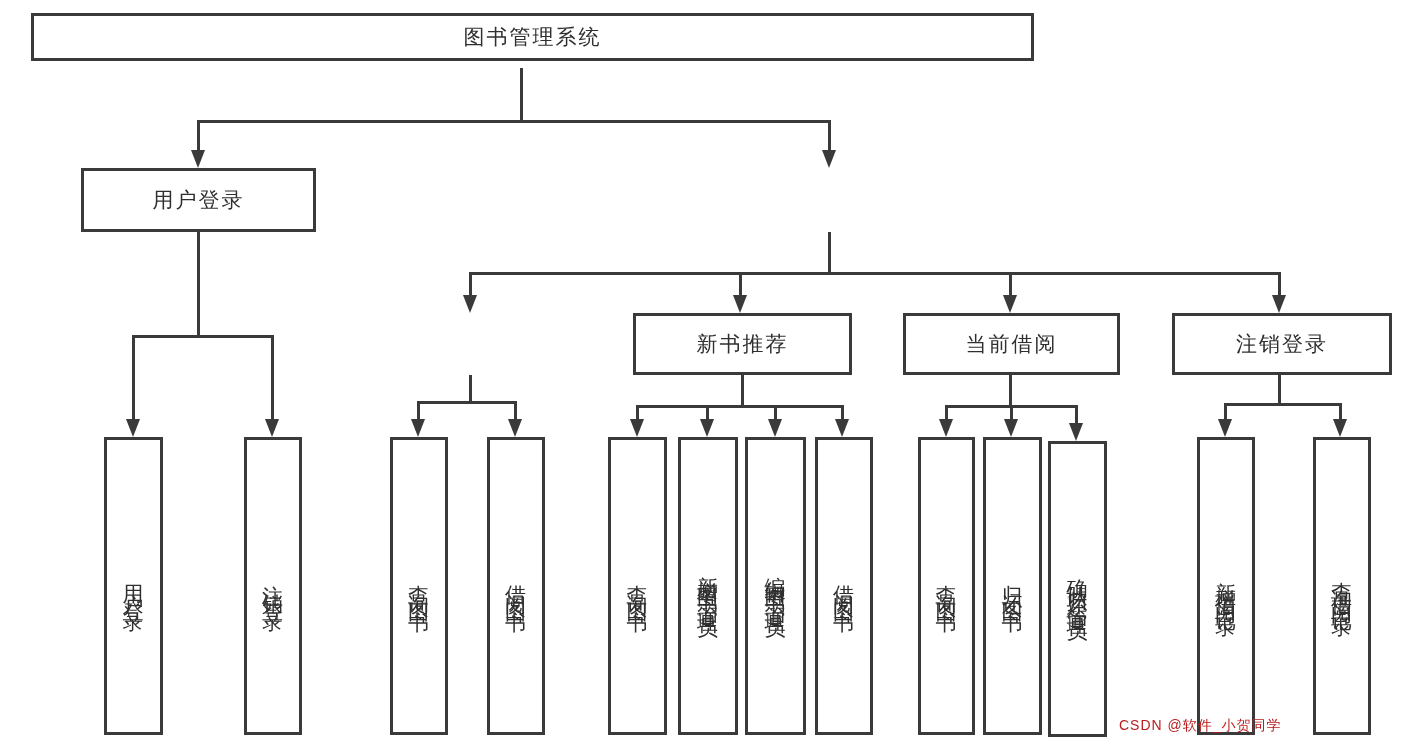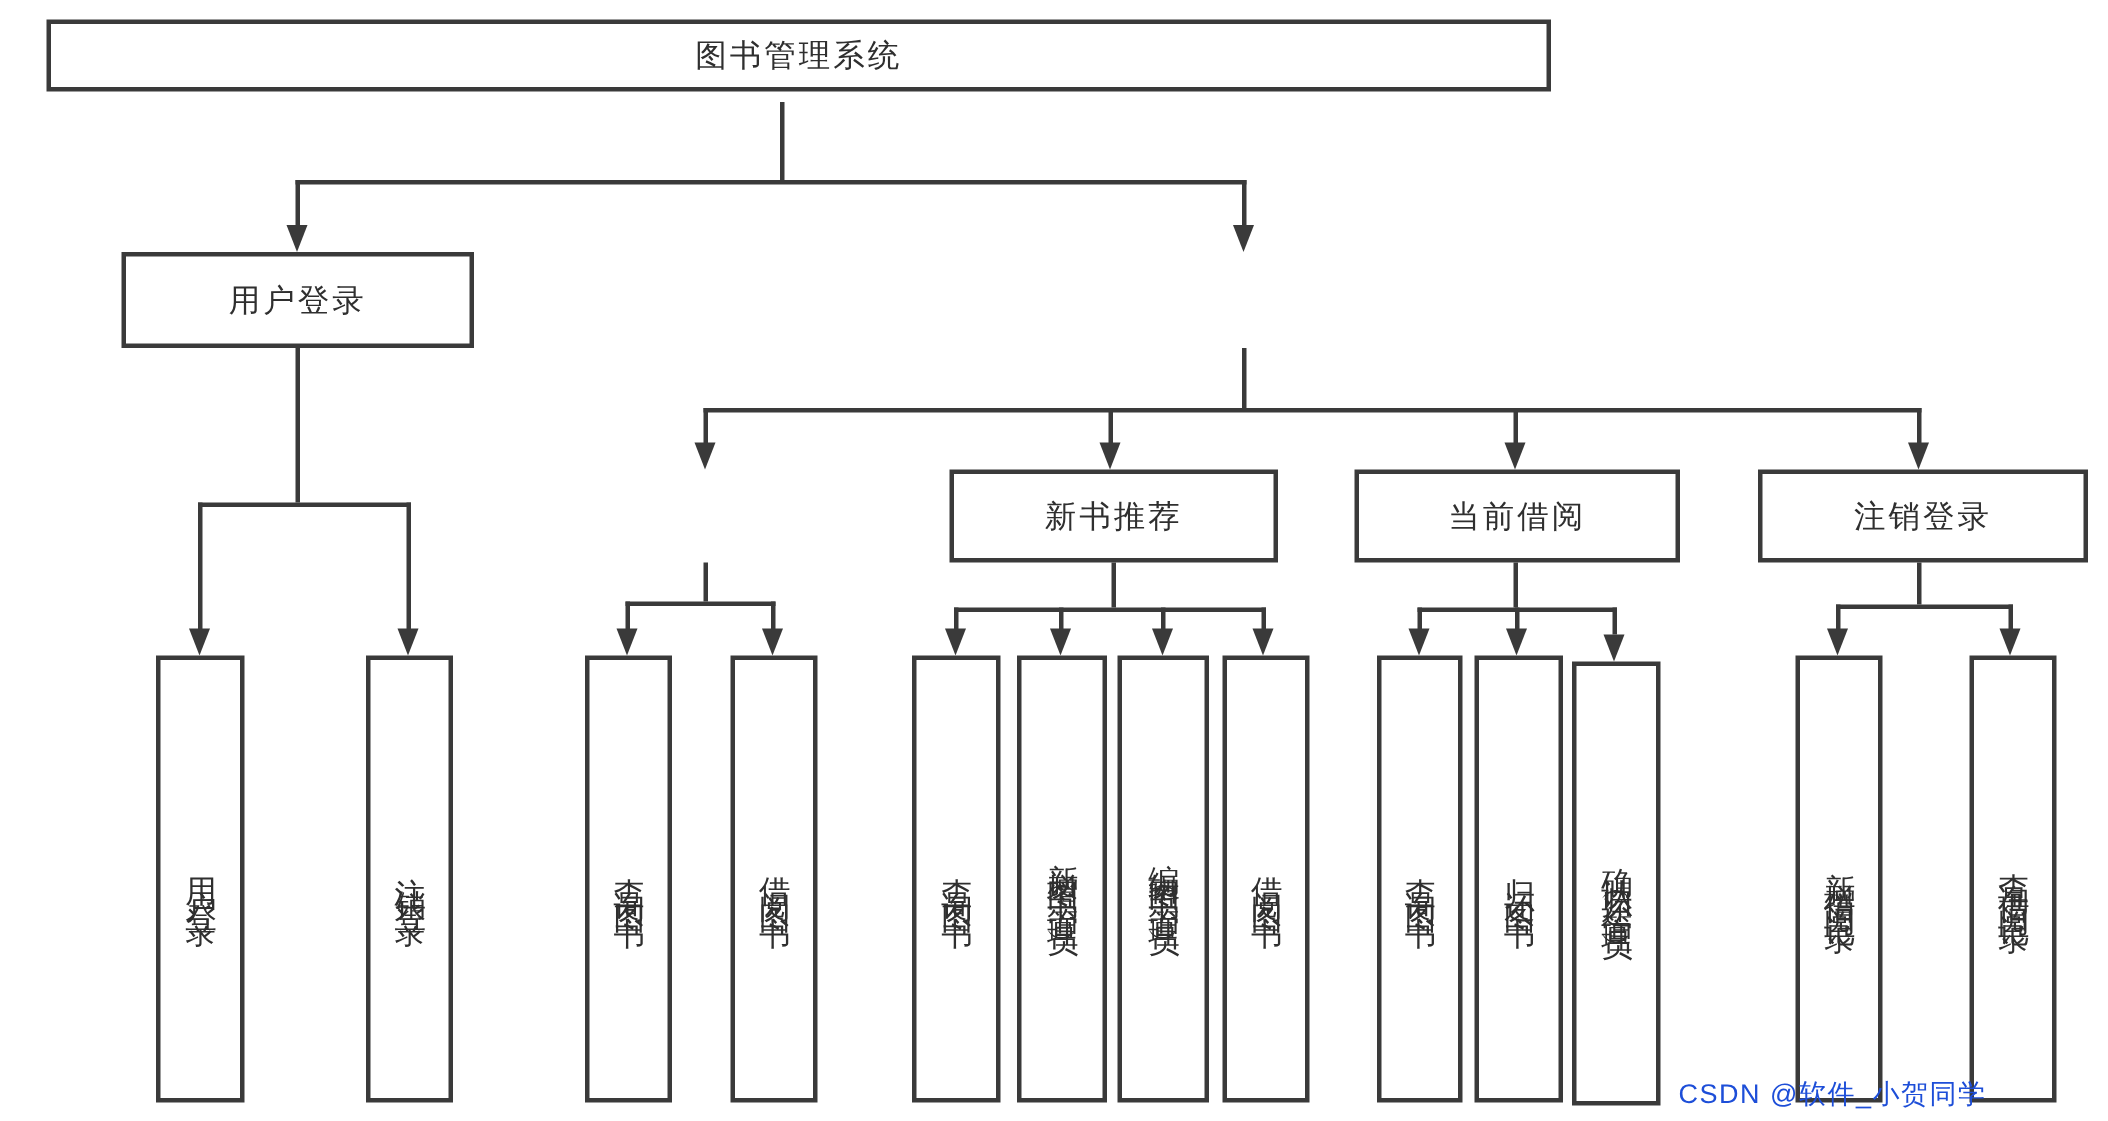--- a/index.html
+++ b/index.html
@@ -19,21 +19,21 @@
   }
   .vl{position:absolute;width:3px;background:#3a3a3a;}
   .hl{position:absolute;height:3px;background:#3a3a3a;}
   .ar{
     position:absolute;width:0;height:0;
     border-left:7px solid transparent;border-right:7px solid transparent;
     border-top:18px solid #3a3a3a;
   }
   .watermark{
     position:absolute;left:1119px;top:717px;z-index:5;
-    font-size:18px;letter-spacing:1px;color:#1d4ed8;white-space:nowrap;
+    font-size:14px;letter-spacing:1px;color:#b91c1c;white-space:nowrap;
   }
 </style>
 </head>
 <body>
 
 <div id="stage">
 
   <div class="box hbox" style="left:21px;top:13px;width:1003px;height:48px;margin-left:10px;">图书管理系统</div>
 
   <div class="box hbox" style="left:81px;top:168px;width:235px;height:64px;">用户登录</div>

